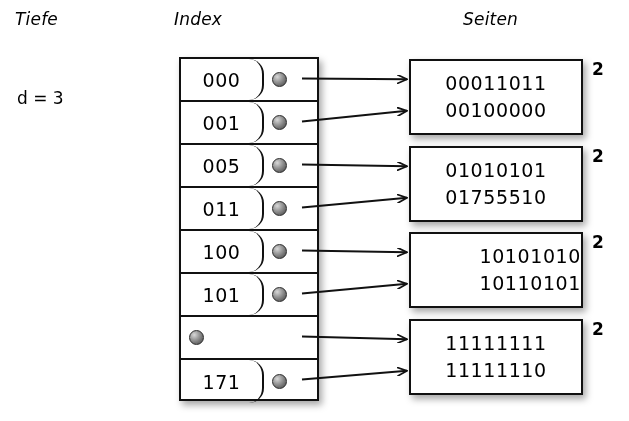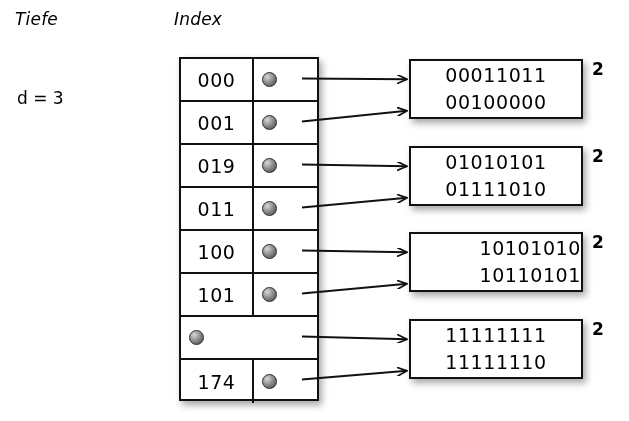--- a/index.html
+++ b/index.html
@@ -63,30 +63,31 @@
     position: relative;
     height: 43px;
     box-sizing: border-box;
     border-bottom: 2.5px solid #111111;
     display: flex;
     align-items: center;
   }
   .index-row:last-child { border-bottom: none; }
 
   .index-key {
-    width: 73px;
+    width: 83px;
     text-align: center;
     font-size: 19px;
     letter-spacing: 0.5px;
     box-sizing: border-box;
     border-right: 2.5px solid #111111;
     height: 100%;
     display: flex;
     align-items: center;
     justify-content: center;
+    border-radius: 15px;
   }
   .index-ptr-cell {
     flex: 1;
     height: 100%;
     display: flex;
     align-items: center;
     justify-content: flex-start;
     padding-left: 8px;
     box-sizing: border-box;
   }
@@ -97,21 +98,21 @@
     background: radial-gradient(circle at 33% 30%, #d8d8d8 0%, #9a9a9a 38%, #6d6d6d 68%, #4a4a4a 100%);
     border: 1.5px solid #2a2a2a;
     box-sizing: border-box;
   }
 
   
   .page-box {
     position: absolute;
     left: 409px;
     width: 174px;
-    height: 60px;
+    height: 76px;
     background: #ffffff;
     border: 2.5px solid #111111;
     box-sizing: border-box;
     box-shadow: 3px 4px 7px rgba(0,0,0,0.35);
     display: flex;
     flex-direction: column;
     align-items: center;
     justify-content: center;
   }
   .page-line {
@@ -146,41 +147,42 @@
     pointer-events: none;
   }
 </style>
 </head>
 <body>
 
 <div id="canvas">
 
   <div class="col-head" id="head-tiefe">Tiefe</div>
   <div class="col-head" id="head-index">Index</div>
+  <div class="col-head" id="head-seiten">Seiten</div>
 
   <div class="depth-value">d = 3</div>
 
   <div id="index-table">
 
     <div class="index-row">
       <div class="index-key">000</div>
       <div class="index-ptr-cell">
         <div class="ptr-dot"></div>
       </div>
     </div>
 
     <div class="index-row">
       <div class="index-key">001</div>
       <div class="index-ptr-cell">
         <div class="ptr-dot"></div>
       </div>
     </div>
 
     <div class="index-row">
-      <div class="index-key">019</div>
+      <div class="index-key">005</div>
       <div class="index-ptr-cell">
         <div class="ptr-dot"></div>
       </div>
     </div>
 
     <div class="index-row">
       <div class="index-key">011</div>
       <div class="index-ptr-cell">
         <div class="ptr-dot"></div>
       </div>
@@ -200,37 +202,37 @@
       </div>
     </div>
 
     <div class="index-row">
       <div class="index-ptr-cell">
         <div class="ptr-dot"></div>
       </div>
     </div>
 
     <div class="index-row">
-      <div class="index-key">174</div>
+      <div class="index-key">171</div>
       <div class="index-ptr-cell">
         <div class="ptr-dot"></div>
       </div>
     </div>
 
   </div>
 
   <div class="page-box" id="page-box-0">
     <div class="page-line">00011011</div>
     <div class="page-line">00100000</div>
   </div>
   <div class="page-count" id="page-count-0">2</div>
 
   <div class="page-box" id="page-box-1">
     <div class="page-line">01010101</div>
-    <div class="page-line">01111010</div>
+    <div class="page-line">01755510</div>
   </div>
   <div class="page-count" id="page-count-1">2</div>
 
   <div class="page-box" id="page-box-2">
     <div class="page-line">10101010</div>
     <div class="page-line">10110101</div>
   </div>
   <div class="page-count" id="page-count-2">2</div>
 
   <div class="page-box" id="page-box-3">

